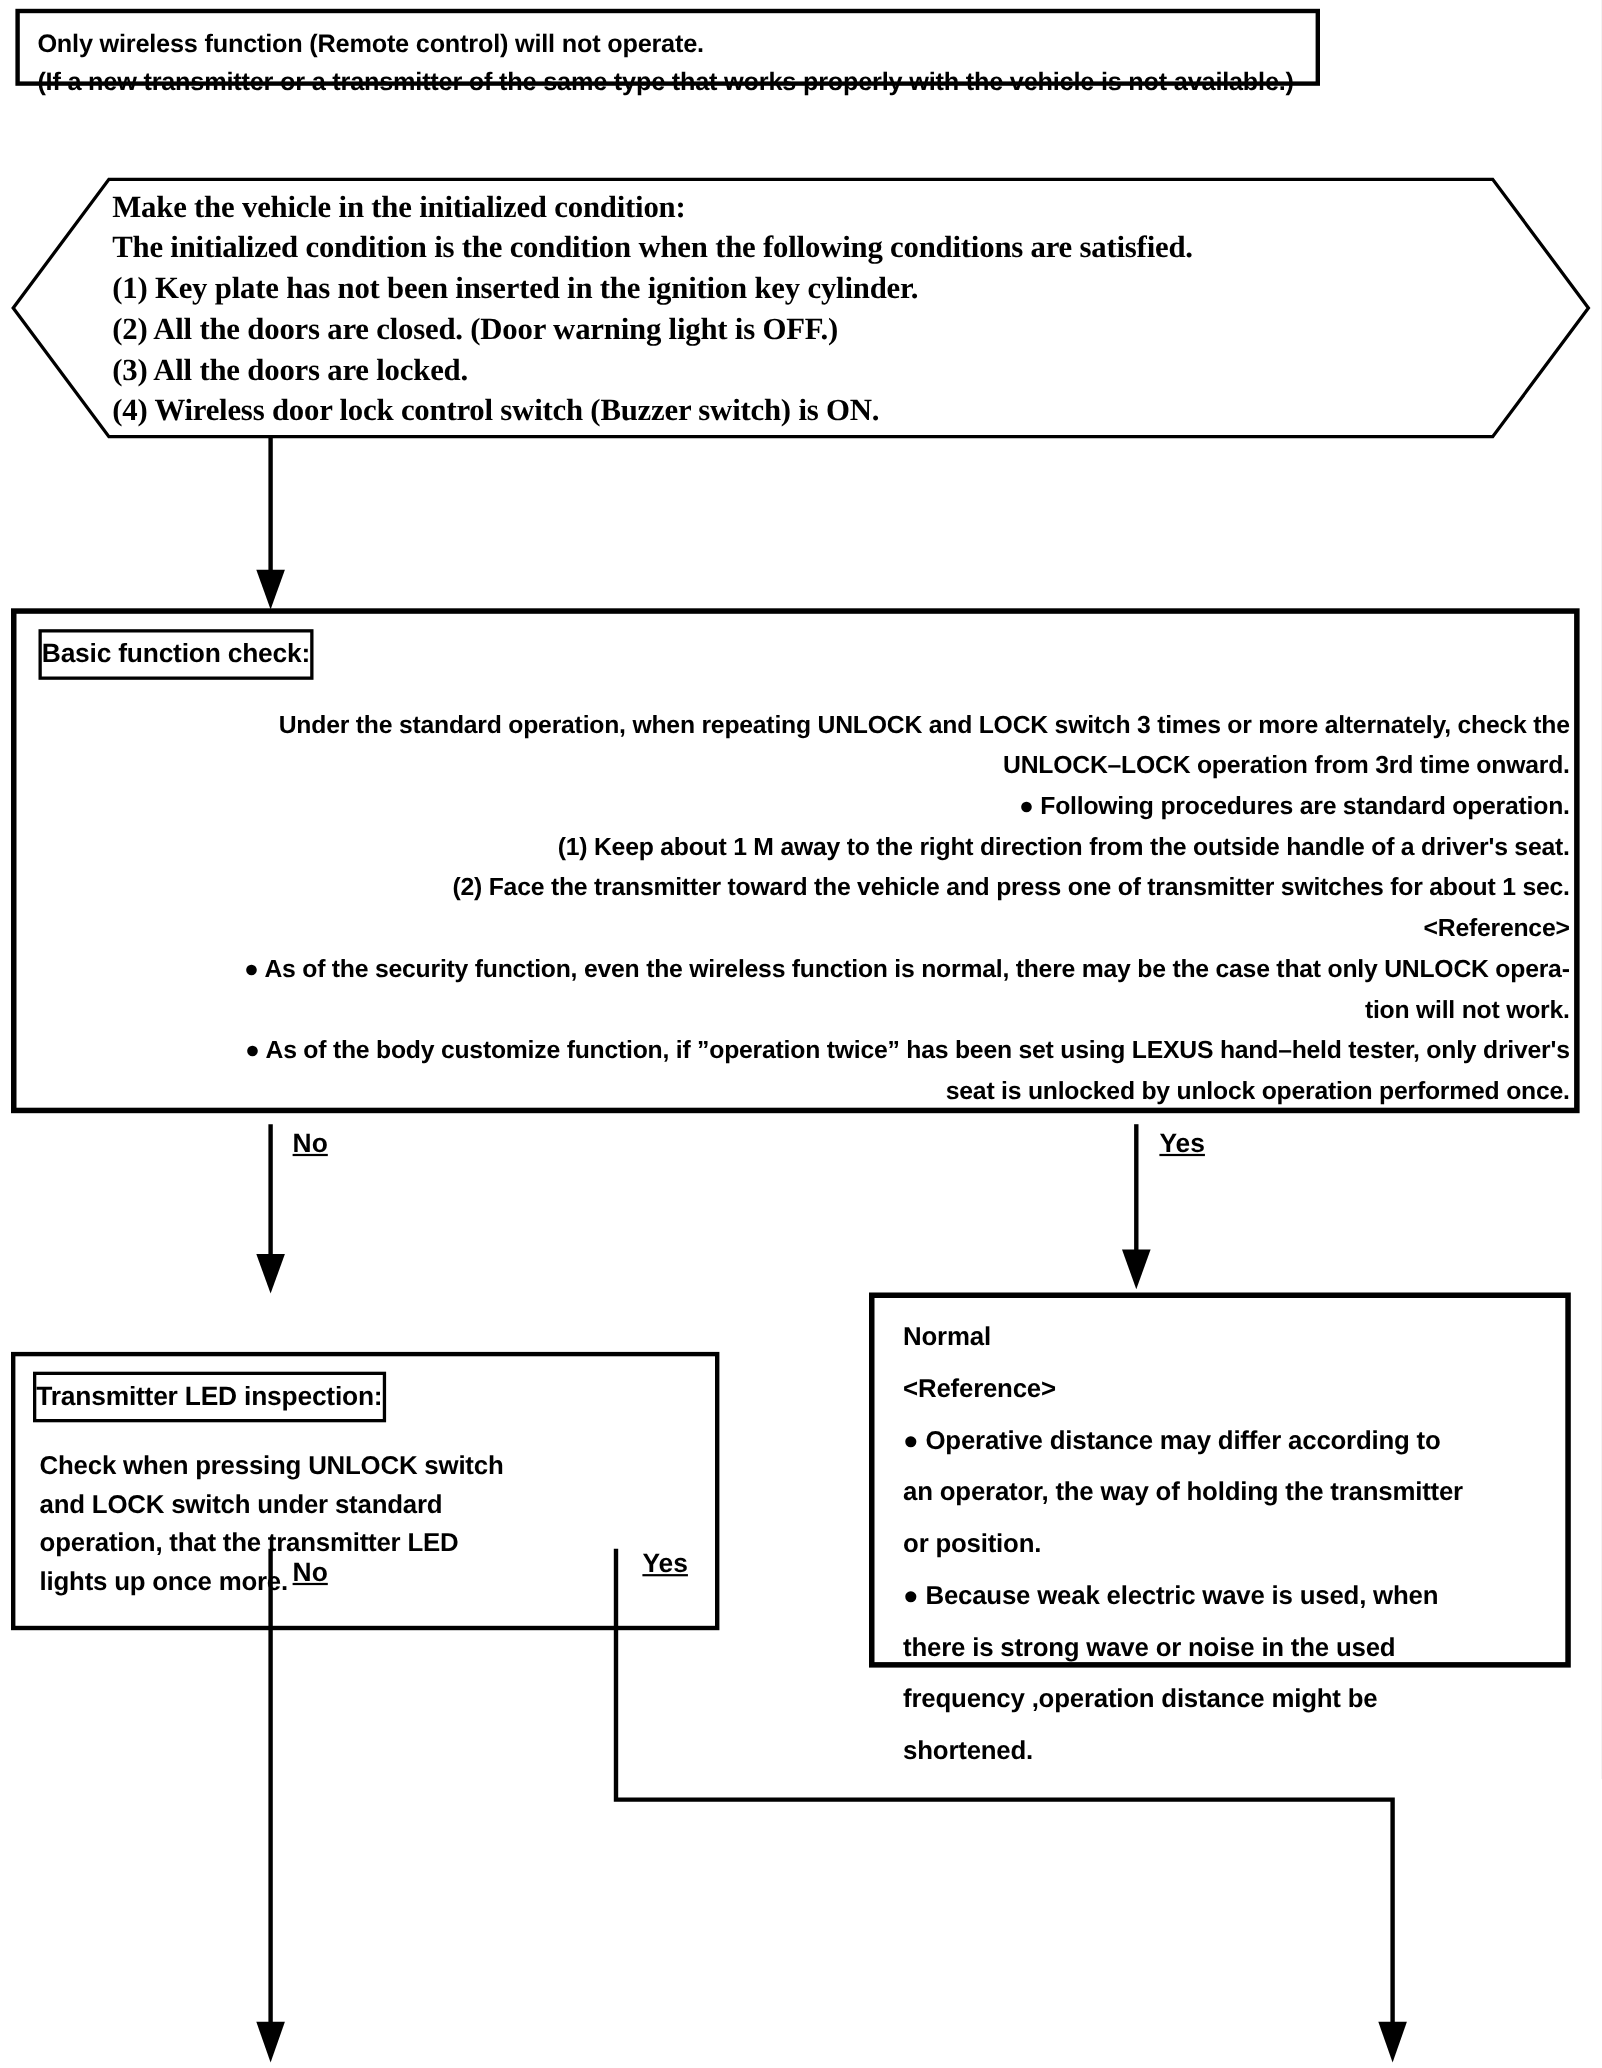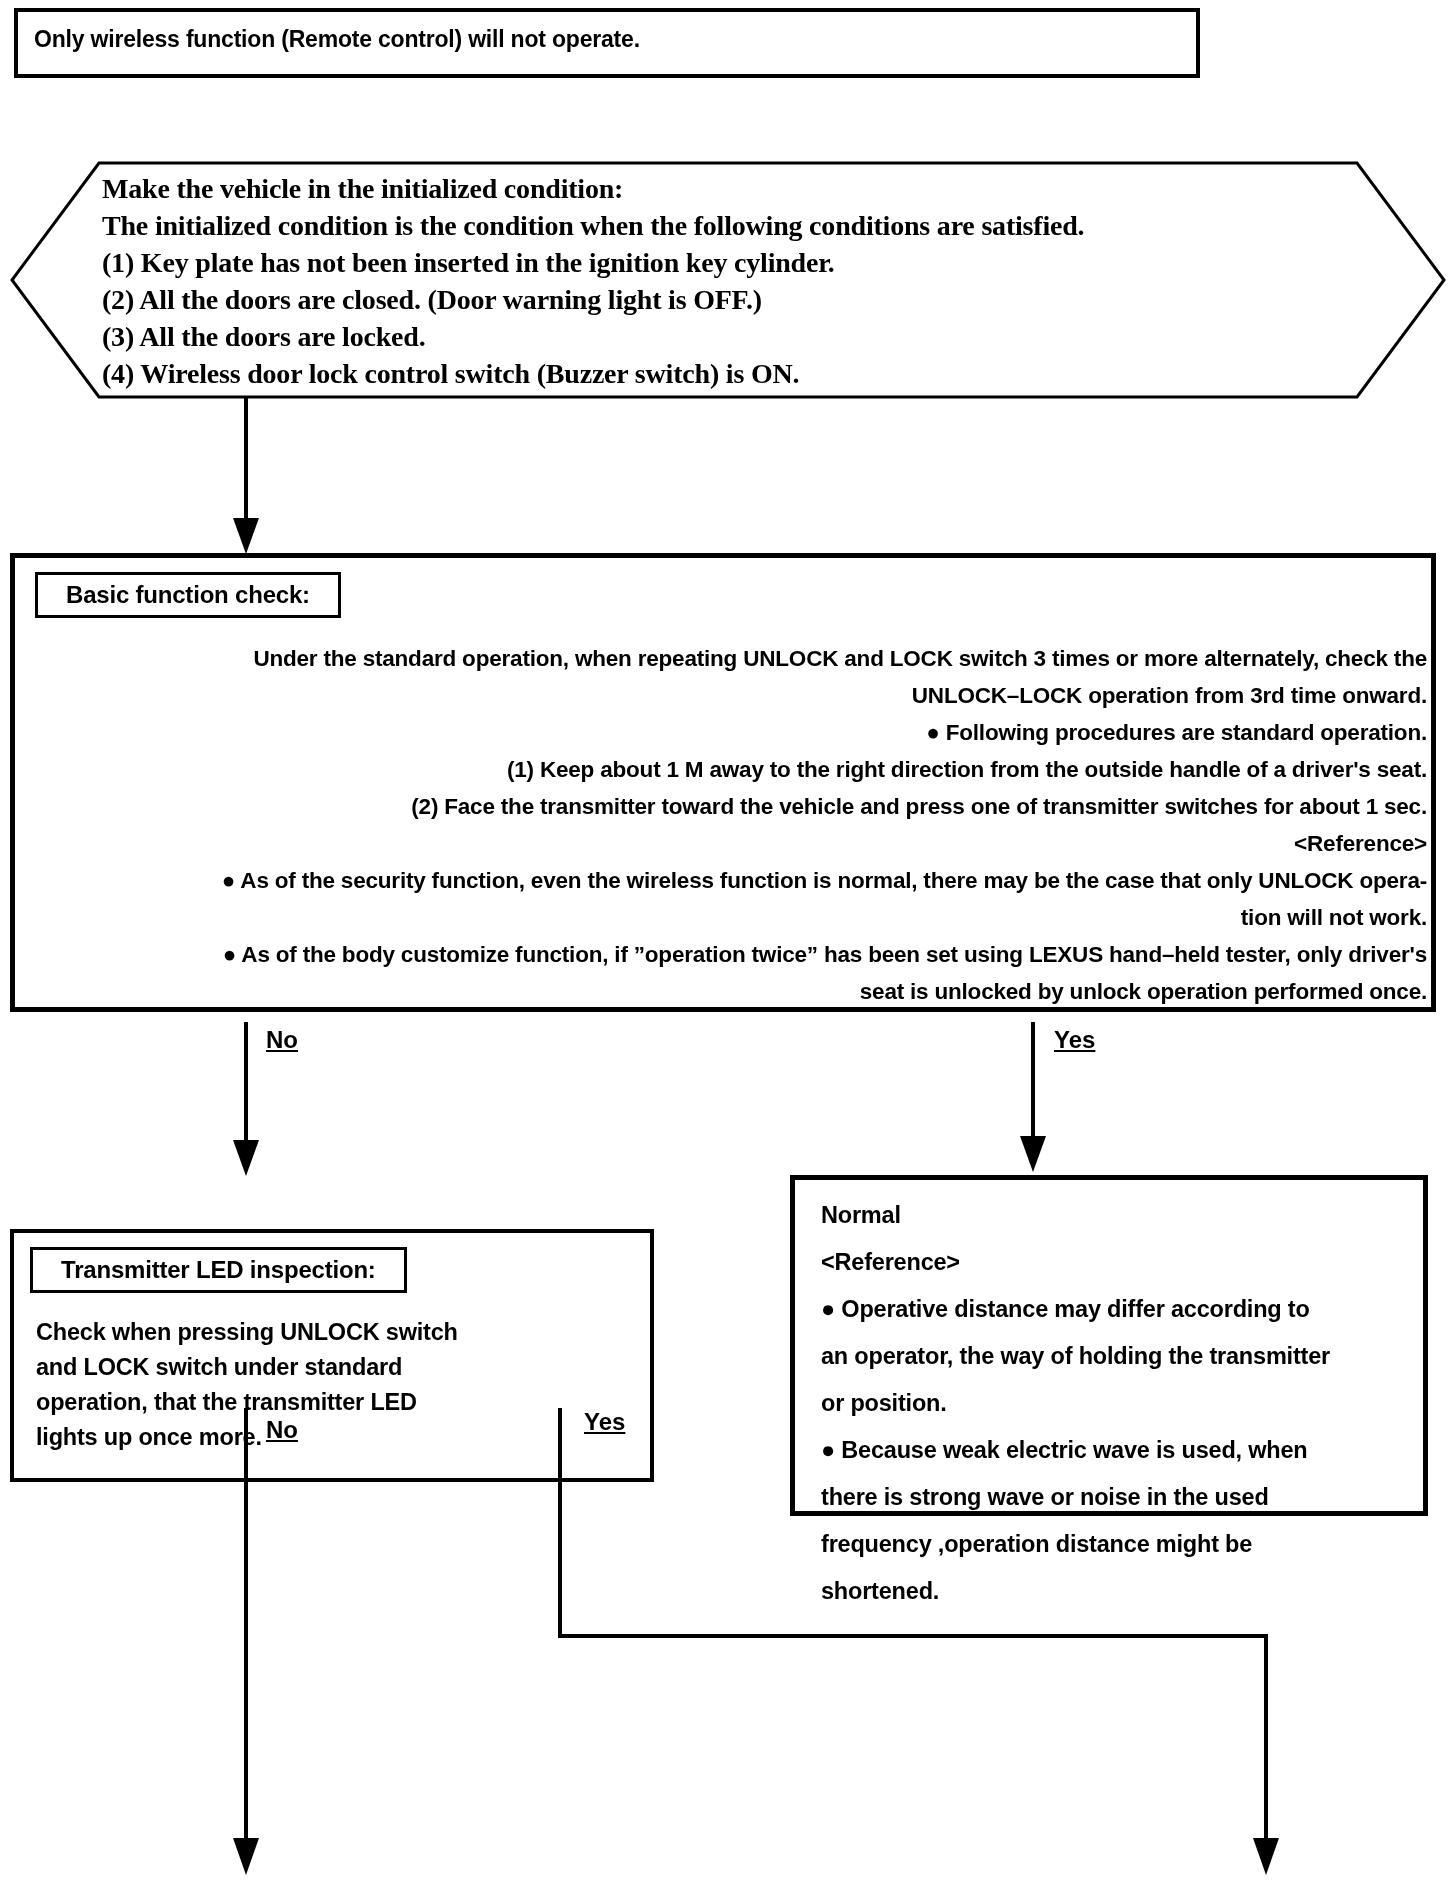--- a/index.html
+++ b/index.html
@@ -21,21 +21,21 @@
   }
   .hex-text{
     position:absolute;left:102px;top:170px;width:1280px;
     font-size:28px;font-weight:600;line-height:37px;letter-spacing:-0.2px;
     white-space:pre-line;z-index:1;font-family:Liberation Serif, serif;
   }
   .basic-box{left:10px;top:553px;width:1426px;height:459px;border-width:5px;}
   .label-box{
     position:absolute;left:20px;top:14px;
     border:3px solid #000;
-    padding:6px 28px;
+    padding:6px 0;
     font-size:24px;font-weight:600;letter-spacing:-0.2px;
     display:inline-block;white-space:nowrap;
   }
   .basic-body{
     position:absolute;left:20px;top:82px;width:1392px;
     font-size:22.5px;font-weight:600;line-height:37px;letter-spacing:-0.2px;
     white-space:pre-line;
     text-align:right;
   }
   .led-box{left:10px;top:1229px;width:644px;height:253px;border-width:4px;}
@@ -80,20 +80,21 @@
 
     <line x1="246" y1="1408" x2="246" y2="1840" stroke="#000" stroke-width="4"></line>
     <polygon points="233,1838 259,1838 246,1875" fill="#000"></polygon>
 
     <path d="M560,1408 L560,1636 L1266,1636 L1266,1840" fill="none" stroke="#000" stroke-width="4"></path>
     <polygon points="1253,1838 1279,1838 1266,1875" fill="#000"></polygon>
   </svg>
 
   <div class="box header-box">
     <div>Only wireless function (Remote control) will not operate.</div>
+    <div>(If a new transmitter or a transmitter of the same type that works properly with the vehicle is not available.)</div>
   </div>
 
   <div class="hex-text">Make the vehicle in the initialized condition:
 The initialized condition is the condition when the following conditions are satisfied.
 (1) Key plate has not been inserted in the ignition key cylinder.
 (2) All the doors are closed. (Door warning light is OFF.)
 (3) All the doors are locked.
 (4) Wireless door lock control switch (Buzzer switch) is ON.</div>
 
   <div class="box basic-box">

